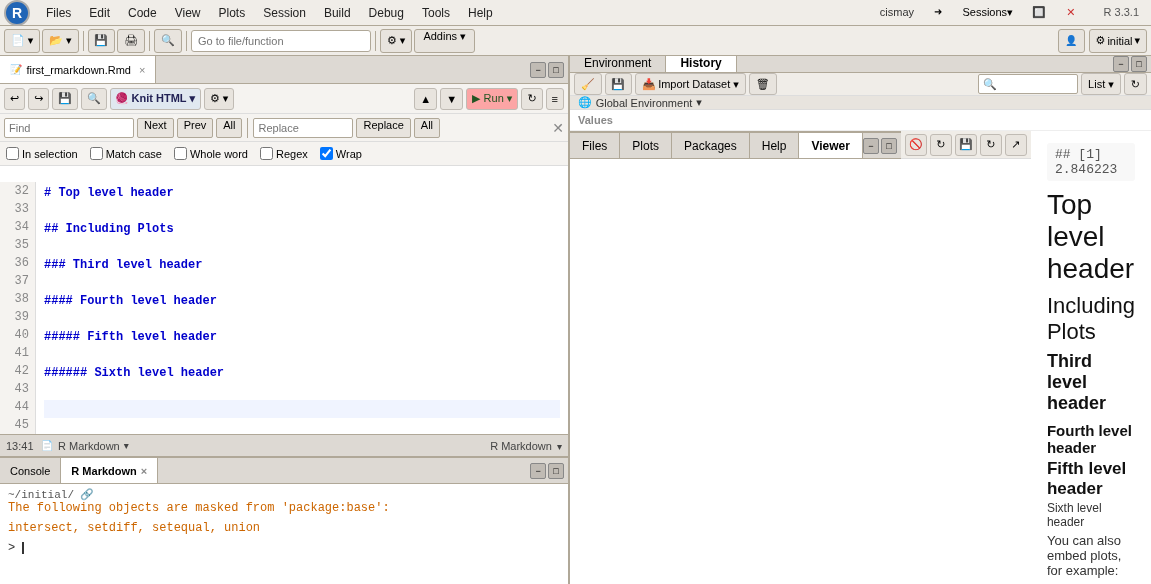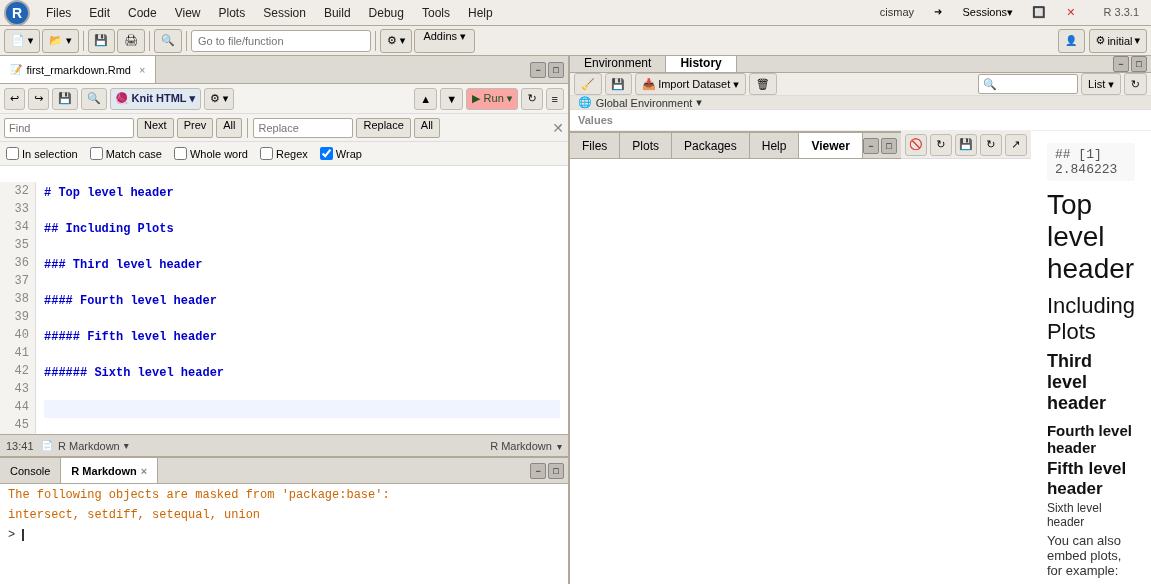--- a/index.html
+++ b/index.html
@@ -699,20 +699,24 @@
         <div class="console-tab active">
           <span>R Markdown</span>
           <span class="close-x">×</span>
         </div>
         <div style="margin-left:auto; display:flex; align-items:center; padding-right:4px; gap:2px;">
           <div class="ctrl-btn">−</div>
           <div class="ctrl-btn">□</div>
         </div>
       </div>
       <div class="console-content">
+        <div class="console-path">
+          ~/initial/
+          <span style="cursor:pointer;">🔗</span>
+        </div>
         <div style="color:#cc6600; font-family:'Courier New',monospace; font-size:12px;">The following objects are masked from 'package:base':</div>
         <div style="height:6px;"></div>
         <div style="color:#cc6600; font-family:'Courier New',monospace; font-size:12px;">    intersect, setdiff, setequal, union</div>
         <div style="height:6px;"></div>
         <div class="console-prompt">&gt; <span style="border-left:2px solid #333; height:12px; display:inline-block; vertical-align:middle;"></span></div>
       </div>
     </div>
   </div>
 
   <div class="right-panel">

